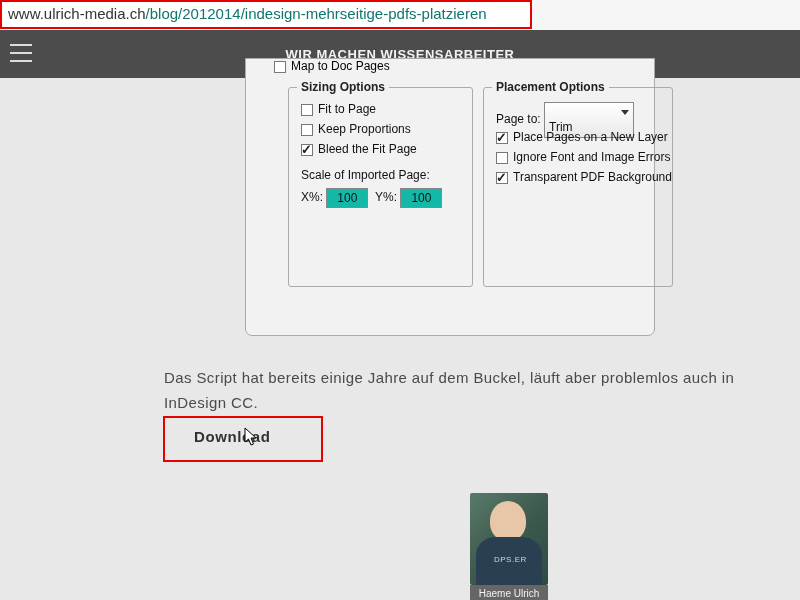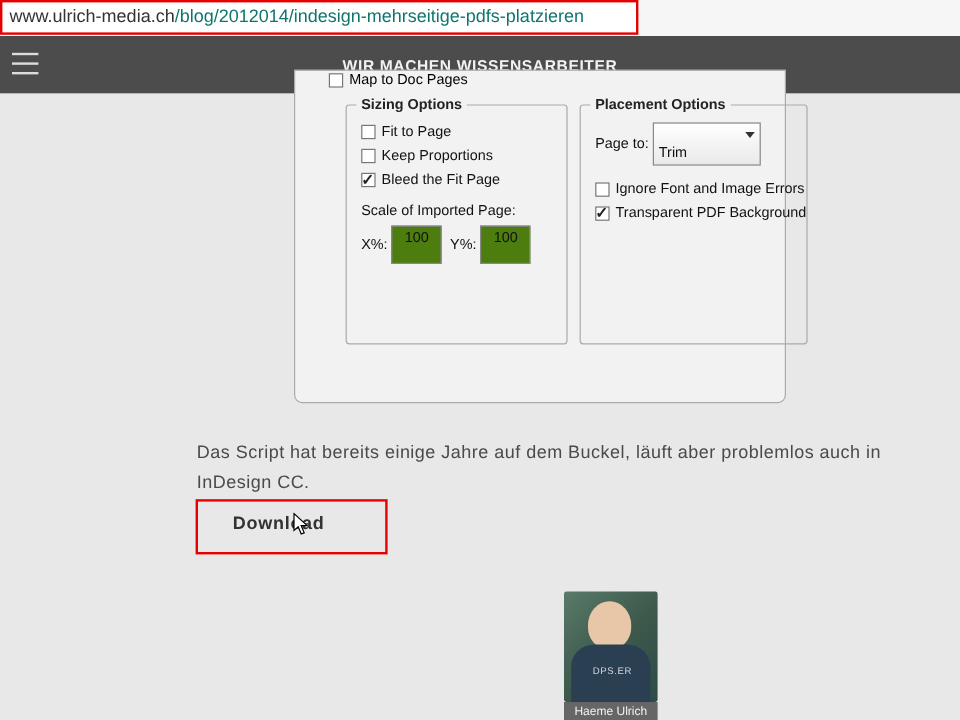--- a/index.html
+++ b/index.html
@@ -28,21 +28,21 @@
   .chk { display: inline-block; width: 12px; height: 12px; border: 1px solid #777; background: #fff; vertical-align: middle; margin-right: 5px; position: relative; }
   .chk.checked::after { content: "✓"; position: absolute; left: -1px; top: -3px; font-size: 13px; color: #222; font-weight: bold; }
 
   .groupbox { position: absolute; border: 1px solid #aaa; border-radius: 3px; margin-left: 20px; }
   .groupbox .legend { position: absolute; top: -8px; left: 8px; background: #f2f2f2; padding: 0 4px; font-size: 12px; font-weight: bold; color: #222; }
   .gb-sizing { left: 10px; top: 28px; width: 185px; height: 200px; }
   .gb-placement { left: 205px; top: 28px; width: 190px; height: 200px; }
 
   .opt { position: absolute; font-size: 12px; color: #111; white-space: nowrap; }
   .label-plain { position: absolute; font-size: 12px; color: #111; }
-  .numfield { display: inline-block; width: 42px; height: 32px; border: 1px solid #888; background: #4d7c0f; font-size: 12px; text-align: center; line-height: 18px; vertical-align: middle; }
+  .numfield { display: inline-block; width: 42px; height: 20px; border: 1px solid #888; background: #14b8a6; font-size: 12px; text-align: center; line-height: 18px; vertical-align: middle; }
   .select { display: inline-block; width: 90px; height: 20px; border: 1px solid #888; background: linear-gradient(#fff,#e9e9e9); font-size: 12px; padding: 17px 4px; position: relative; vertical-align: middle; }
   .select::after { content: ""; position: absolute; right: 4px; top: 7px; border-left: 4px solid transparent; border-right: 4px solid transparent; border-top: 5px solid #333; }
 
   
   .article { position: absolute; left: 164px; top: 288px; width: 600px; font-size: 15px; color: #4a4a4a; line-height: 1.65; letter-spacing: .4px; }
   .download-box { position: absolute; left: 163px; top: 338px; width: 160px; height: 46px; border: 2px solid #e60000; }
   .download-link { position: absolute; left: 194px; top: 350px; font-size: 15px; font-weight: bold; color: #323232; letter-spacing: .6px; cursor: pointer; }
   .cursor { position: absolute; left: 244px; top: 349px; font-size: 17px; color: #000; pointer-events: none; }
 
   
@@ -93,20 +93,21 @@
           <span class="numfield">100</span>
         </div>
       </div>
 
       <div class="groupbox gb-placement">
         <div class="legend">Placement Options</div>
         <div class="opt" style="left:12px; top:14px;">
           <span>Page to:</span>
           <span class="select">Trim</span>
         </div>
+        <div class="opt" style="left:12px; top:42px;"><span class="chk checked"></span><span>Place Pages on a New Layer</span></div>
         <div class="opt" style="left:12px; top:62px;"><span class="chk"></span><span>Ignore Font and Image Errors</span></div>
         <div class="opt" style="left:12px; top:82px;"><span class="chk checked"></span><span>Transparent PDF Background</span></div>
       </div>
     </div>
   </div>
 
   <div class="article">Das Script hat bereits einige Jahre auf dem Buckel, läuft aber problemlos auch in InDesign CC.</div>
 
   <div class="download-box"></div>
   <div class="download-link">Download</div>

